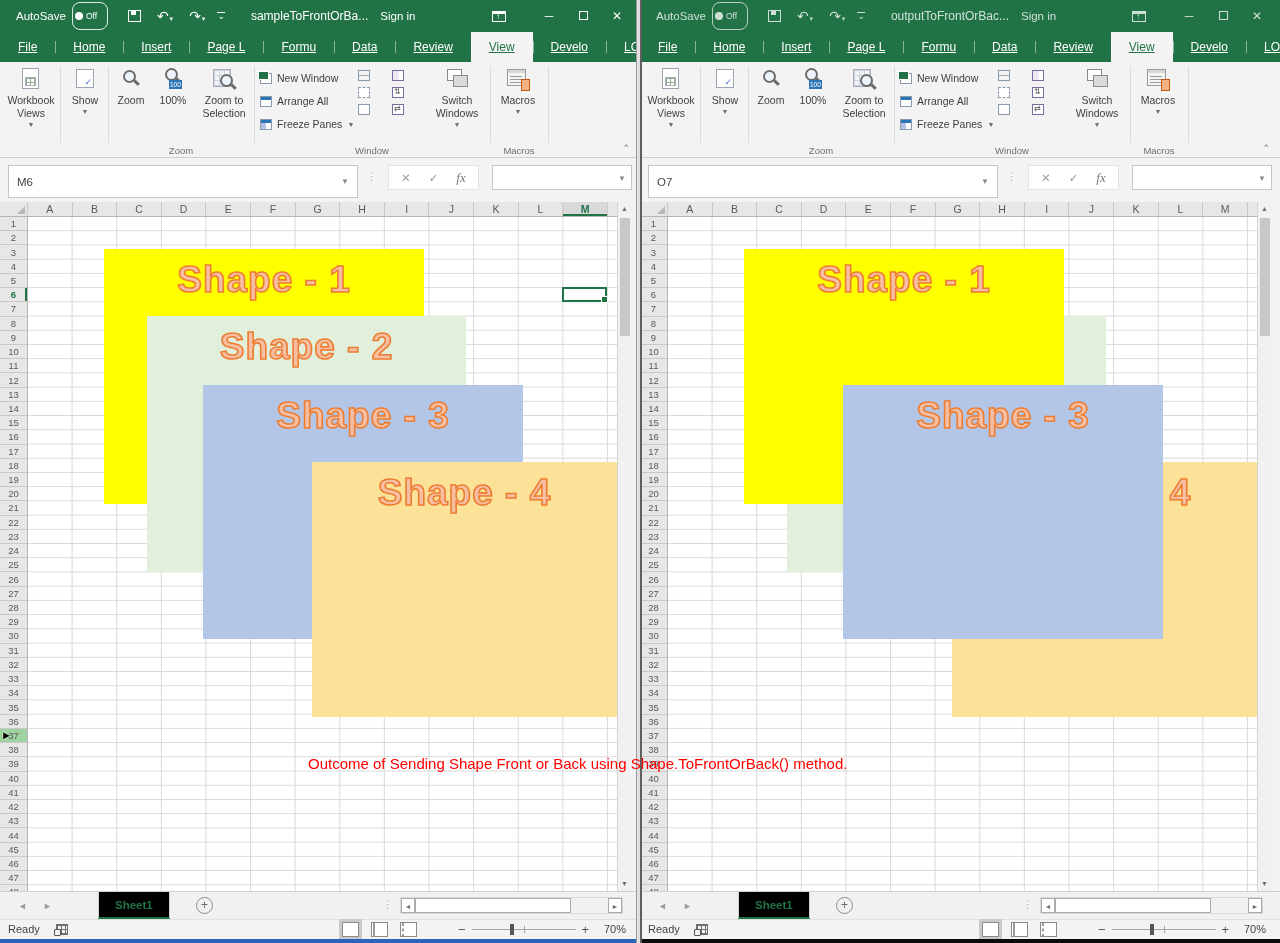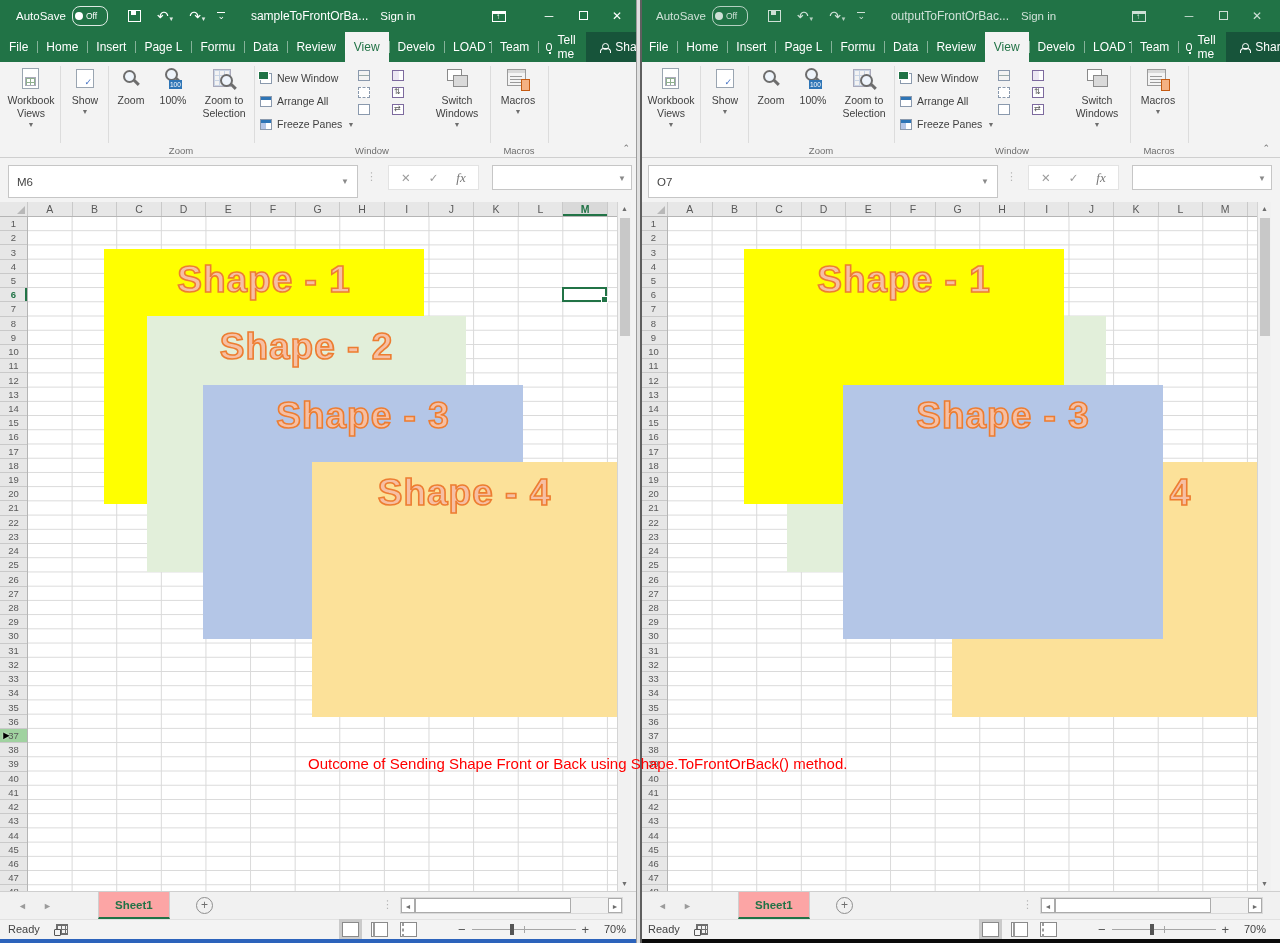--- a/index.html
+++ b/index.html
@@ -10,21 +10,21 @@
   html,body{margin:0;padding:0;}
   body{width:1280px;height:943px;position:relative;overflow:hidden;background:#222;
        font-family:"Liberation Sans",sans-serif;}
 
   .panel{position:absolute;top:0;width:640px;height:943px;background:var(--ribbon-bg);overflow:hidden;}
 
   
   .titlebar{height:32px;background:var(--green);display:flex;align-items:center;color:#fff;font-size:11.5px;position:relative;justify-content:center;}
   .titlebar.inactive>*{opacity:.78;}
   .autosave-label{margin-left:16px;}
-  .autosave-pill{margin-left:6px;width:36px;height:20px;border:1px solid rgba(255,255,255,.85);border-radius:8px;display:flex;align-items:center;}
+  .autosave-pill{margin-left:6px;width:36px;height:28px;border:1px solid rgba(255,255,255,.85);border-radius:8px;display:flex;align-items:center;}
   .autosave-dot{width:8px;height:8px;border-radius:50%;background:#fff;margin-left:2px;}
   .autosave-state{font-size:8.5px;margin-left:3px;}
   .save-ic{margin-left:20px;width:13px;height:12px;border:1.5px solid #fff;position:relative;}
   .save-ic::after{content:'';position:absolute;left:2px;top:0;width:5px;height:4px;background:#fff;}
   .undo-ic,.redo-ic{margin-left:16px;font-size:14px;line-height:1;}
   .mini-caret{font-size:7px;margin-left:1px;opacity:.85;}
   .qat-caret{margin-left:12px;font-size:9px;border-top:1px solid #fff;padding-top:1px;line-height:.6;}
   .win-title{margin-left:26px;font-size:12px;white-space:nowrap;}
   .sign-in{margin-left:12px;}
   .tb-right{margin-left:auto;display:flex;align-items:center;gap:0;}
@@ -32,21 +32,21 @@
   .rdo-ic::before{content:'';position:absolute;left:0;top:0;right:0;height:2px;background:#fff;}
   .rdo-ic::after{content:'↑';position:absolute;left:3px;top:0px;font-size:8px;}
   .wc{width:34px;text-align:center;font-size:12px;}
   .wc-max{display:inline-block;}
   .wc-max span{display:inline-block;width:9px;height:9px;border:1px solid #fff;}
   .wc-close{margin-right:6px;}
 
   
   .tabsrow{height:30px;background:var(--green);display:flex;align-items:stretch;color:#fff;font-size:12px;}
   .tabs-dyn{display:flex;align-items:stretch;}
-  .tab{padding:0 9px;display:flex;align-items:center;position:relative;white-space:nowrap;cursor:default;}
+  .tab{padding:0 18px;display:flex;align-items:center;position:relative;white-space:nowrap;cursor:default;text-decoration:underline;}
   .tab+.tab::before{content:'';position:absolute;left:0;top:9px;bottom:9px;width:1px;background:rgba(255,255,255,.45);}
   .tab.active{background:var(--ribbon-bg);color:var(--green);}
   .tab[data-name="ribbon-tab-load-t"]{max-width:47px;overflow:hidden;}
   .tellme{display:flex;align-items:center;padding:0 8px;position:relative;}
   .tellme::before{content:'';position:absolute;left:0;top:9px;bottom:9px;width:1px;background:rgba(255,255,255,.45);}
   .bulb{width:8px;height:8px;border:1px solid #fff;border-radius:50%;position:relative;margin-right:6px;}
   .bulb::after{content:'';position:absolute;left:2px;top:8px;width:2px;height:2px;background:#fff;}
   .share-btn{margin-left:auto;background:#17543a;display:flex;align-items:center;padding:0 14px;gap:6px;}
   .person-ic{width:9px;height:9px;position:relative;}
   .person-ic::before{content:'';position:absolute;left:2px;top:0;width:5px;height:5px;border:1px solid #fff;border-radius:50%;}
@@ -122,21 +122,21 @@
   .selbox{position:absolute;width:45px;height:15px;border:2px solid var(--green);z-index:8;background:transparent;}
   .selbox::after{content:'';position:absolute;right:-3px;bottom:-3px;width:5px;height:5px;background:var(--green);border:1px solid #fff;}
   .vscroll{position:absolute;left:617px;top:0;width:14px;bottom:0;background:#f1f1f1;border-left:1px solid #d4d4d4;z-index:11;}
   .vs-up,.vs-dn{position:absolute;left:0;right:0;height:14px;text-align:center;font-size:7px;color:#6e6e6e;line-height:14px;}
   .vs-dn{bottom:0;}
   .vs-thumb{position:absolute;left:2px;top:16px;width:10px;height:118px;background:#c8c8c8;}
 
   
   .tabrow{position:absolute;left:0;top:891px;width:640px;height:28px;background:#f1f1f1;border-top:1px solid #cfcfcf;font-size:11.5px;}
   .navarrows{position:absolute;left:18px;top:0;height:100%;display:flex;align-items:center;gap:16px;color:#9b9b9b;font-size:9px;}
-  .sheettab{position:absolute;left:98px;top:0;height:100%;background:#fca5a5;border-left:1px solid #cfcfcf;border-right:1px solid #cfcfcf;border-bottom:2px solid var(--green);color:var(--green);font-weight:bold;display:flex;align-items:center;padding:0 16px;}
+  .sheettab{position:absolute;left:98px;top:0;height:100%;background:#000000;border-left:1px solid #cfcfcf;border-right:1px solid #cfcfcf;border-bottom:2px solid var(--green);color:var(--green);font-weight:bold;display:flex;align-items:center;padding:0 16px;}
   .addsheet{position:absolute;left:196px;top:5px;width:17px;height:17px;border:1px solid #8f8f8f;border-radius:50%;color:#6e6e6e;text-align:center;line-height:15px;font-size:12px;}
   .tr-dots{position:absolute;left:382px;top:6px;color:#b5b5b5;font-size:11px;}
   .hscroll{position:absolute;left:400px;top:5px;width:223px;height:17px;background:#f1f1f1;border:1px solid #d9d9d9;}
   .hs-l,.hs-r{position:absolute;top:0;width:14px;height:100%;text-align:center;font-size:7px;color:#6e6e6e;line-height:15px;background:#fff;border:1px solid #ababab;}
   .hs-l{left:0;} .hs-r{right:0;}
   .hs-thumb{position:absolute;left:14px;top:0;width:156px;height:100%;background:#fff;border:1px solid #ababab;}
 
   
   .statusbar{position:absolute;left:0;top:919px;width:640px;height:20px;background:#f3f3f3;border-top:1px solid #e1e1e1;font-size:11px;color:#444;}
   .ready{position:absolute;left:8px;top:3px;}

